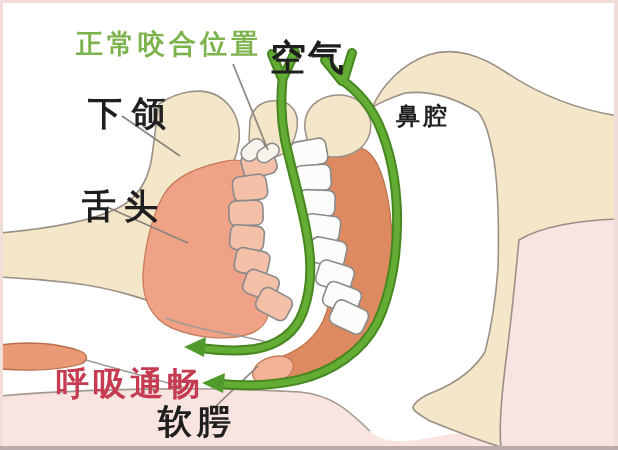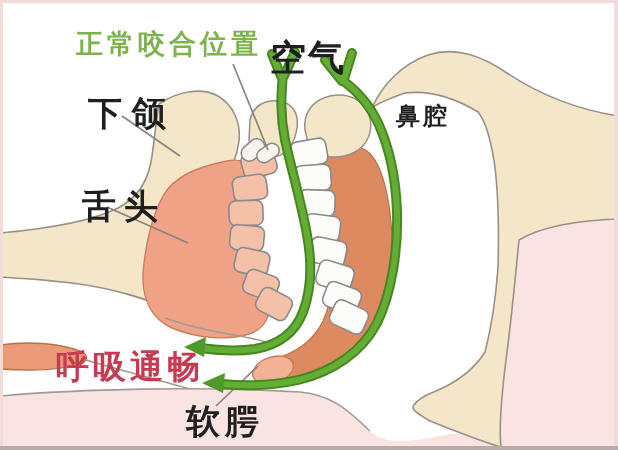--- a/index.html
+++ b/index.html
@@ -12,22 +12,22 @@
   .label{
     position:absolute;white-space:nowrap;
     font-weight:700;color:#1f1f1f;line-height:1;
     font-family:"Liberation Sans","DejaVu Sans",sans-serif;
   }
   .lbl-bite{left:76px;top:31px;font-size:27px;letter-spacing:4px;color:#7cb34d;}
   .lbl-air{left:270px;top:23px;font-size:36px;letter-spacing:2px;margin-top:17px;}
   .lbl-mandible{left:44px;top:96px;font-size:34px;letter-spacing:10px;font-weight:600;margin-left:44px;}
   .lbl-nasal{left:396px;top:104px;font-size:24px;letter-spacing:3px;font-weight:600;}
   .lbl-tongue{left:34px;top:189px;font-size:34px;letter-spacing:8px;font-weight:600;margin-left:48px;}
-  .lbl-breathing{left:56px;top:353px;font-size:33px;letter-spacing:4px;color:#c43b52;font-family:Liberation Mono, monospace;}
-  .lbl-softpalate{left:186px;top:404px;font-size:34px;letter-spacing:5px;font-weight:600;}
+  .lbl-breathing{left:56px;top:367px;font-size:33px;letter-spacing:4px;color:#c43b52;}
+  .lbl-softpalate{left:158px;top:404px;font-size:34px;letter-spacing:5px;font-weight:600;}
   
   .edge{position:absolute;background:#f2dcda;z-index:5;}
   .edge-top{left:0;top:0;width:618px;height:3px;}
   .edge-left{left:0;top:0;width:3px;height:450px;}
   .edge-right{right:0;top:0;width:4px;height:450px;}
   .edge-bottom{left:0;bottom:0;width:618px;height:4px;background:#b9abab;}
 </style>
 </head>
 <body>
 

